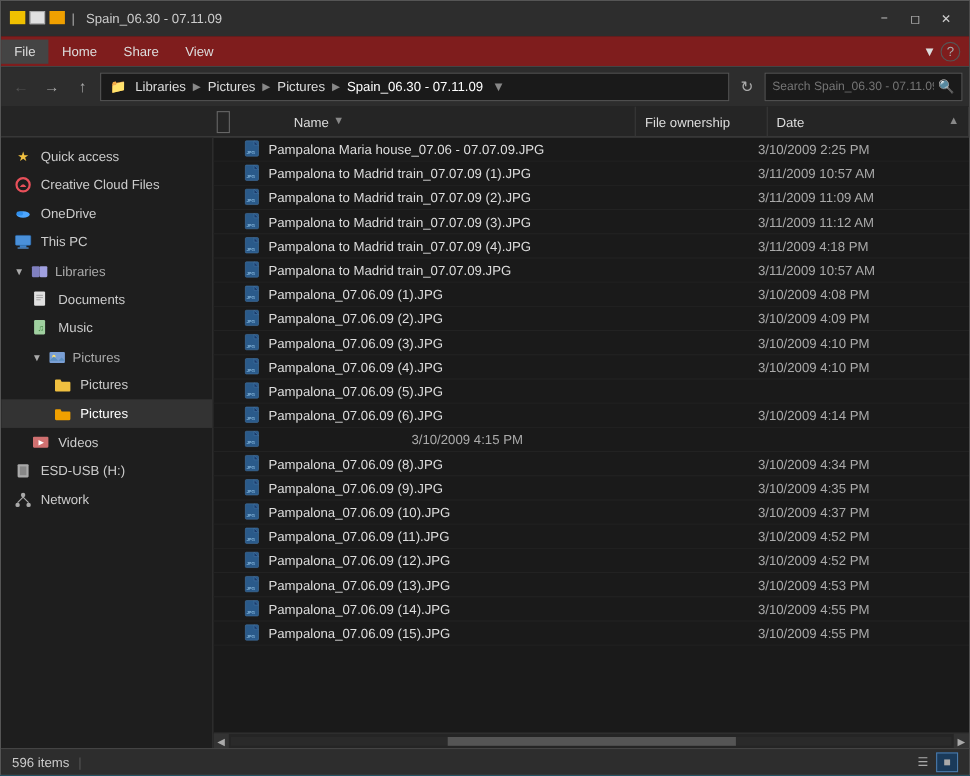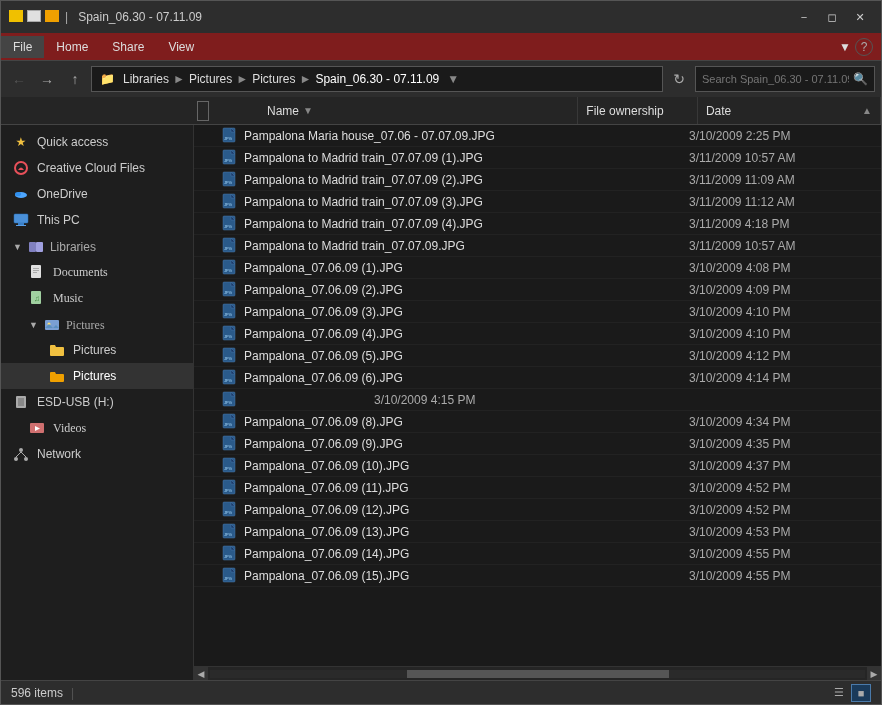--- a/index.html
+++ b/index.html
@@ -225,21 +225,20 @@
       color: #aaa;
       font-size: 12px;
       display: flex;
       align-items: center;
       gap: 6px;
       cursor: pointer;
     }
 
     .sidebar-child {
       padding-left: 28px;
-      font-family: Liberation Serif, serif;
     }
 
     .file-row {
       display: flex;
       align-items: center;
       height: 22px;
       padding: 0 8px;
       cursor: pointer;
       color: #ddd;
       font-size: 12px;
@@ -516,38 +515,38 @@
 
       <div class="sidebar-item active" style="padding-left:48px;">
         <span class="sidebar-icon">
           <svg width="16" height="16" viewBox="0 0 16 16">
               <path d="M1 5 Q1 4 2 4 L6 4 L7 6 L14 6 Q15 6 15 7 L15 13 Q15 14 14 14 L2 14 Q1 14 1 13 Z" fill="#f0a000"></path>
             </svg>
         </span>
         <span>Pictures</span>
       </div>
 
+      <div class="sidebar-item sidebar-child">
+        <span class="sidebar-icon">
+          <svg width="16" height="16" viewBox="0 0 16 16">
+              <rect x="1" y="3" width="14" height="10" fill="#d07070" rx="1"></rect>
+              <polygon points="6,6 11,8.5 6,11" fill="white"></polygon>
+            </svg>
+        </span>
+        <span>Videos</span>
+      </div>
+
       <div class="sidebar-item">
         <span class="sidebar-icon">
           <svg width="16" height="16" viewBox="0 0 16 16">
               <rect x="3" y="2" width="10" height="12" rx="1" fill="#aaa"></rect>
               <rect x="5" y="4" width="6" height="8" fill="#888"></rect>
             </svg>
         </span>
         <span>ESD-USB (H:)</span>
-      </div>
-
-      <div class="sidebar-item sidebar-child">
-        <span class="sidebar-icon">
-          <svg width="16" height="16" viewBox="0 0 16 16">
-              <rect x="1" y="3" width="14" height="10" fill="#d07070" rx="1"></rect>
-              <polygon points="6,6 11,8.5 6,11" fill="white"></polygon>
-            </svg>
-        </span>
-        <span>Videos</span>
       </div>
 
       <div class="sidebar-item">
         <span class="sidebar-icon">
           <svg width="16" height="16" viewBox="0 0 16 16">
               <circle cx="8" cy="4" r="2" fill="#aaa"></circle>
               <circle cx="3" cy="13" r="2" fill="#aaa"></circle>
               <circle cx="13" cy="13" r="2" fill="#aaa"></circle>
               <line x1="8" y1="6" x2="3" y2="11" stroke="#aaa" stroke-width="1"></line>
               <line x1="8" y1="6" x2="13" y2="11" stroke="#aaa" stroke-width="1"></line>
@@ -672,21 +671,20 @@
     </div>
             <div class="file-row">
       <div class="file-row-check"></div>
       <div class="file-row-icon"><svg width="16" height="16" viewBox="0 0 16 16">
       <rect x="1" y="1" width="12" height="14" rx="1" fill="#2a5a8a" stroke="#4a7aaa" stroke-width="0.5"></rect>
       <polygon points="9,1 13,5 9,5" fill="#1a3a6a" stroke="#4a7aaa" stroke-width="0.5"></polygon>
       <text x="2" y="13" font-size="4" fill="#aaddff" font-family="Arial">JPG</text>
     </svg></div>
       <div class="file-row-name">Pampalona_07.06.09 (5).JPG</div>
       <div class="file-row-ownership"></div>
-      <div class="file-row-date">3/10/2009 4:12 PM</div>
     </div>
             <div class="file-row">
       <div class="file-row-check"></div>
       <div class="file-row-icon"><svg width="16" height="16" viewBox="0 0 16 16">
       <rect x="1" y="1" width="12" height="14" rx="1" fill="#2a5a8a" stroke="#4a7aaa" stroke-width="0.5"></rect>
       <polygon points="9,1 13,5 9,5" fill="#1a3a6a" stroke="#4a7aaa" stroke-width="0.5"></polygon>
       <text x="2" y="13" font-size="4" fill="#aaddff" font-family="Arial">JPG</text>
     </svg></div>
       <div class="file-row-name">Pampalona_07.06.09 (6).JPG</div>
       <div class="file-row-ownership"></div>

